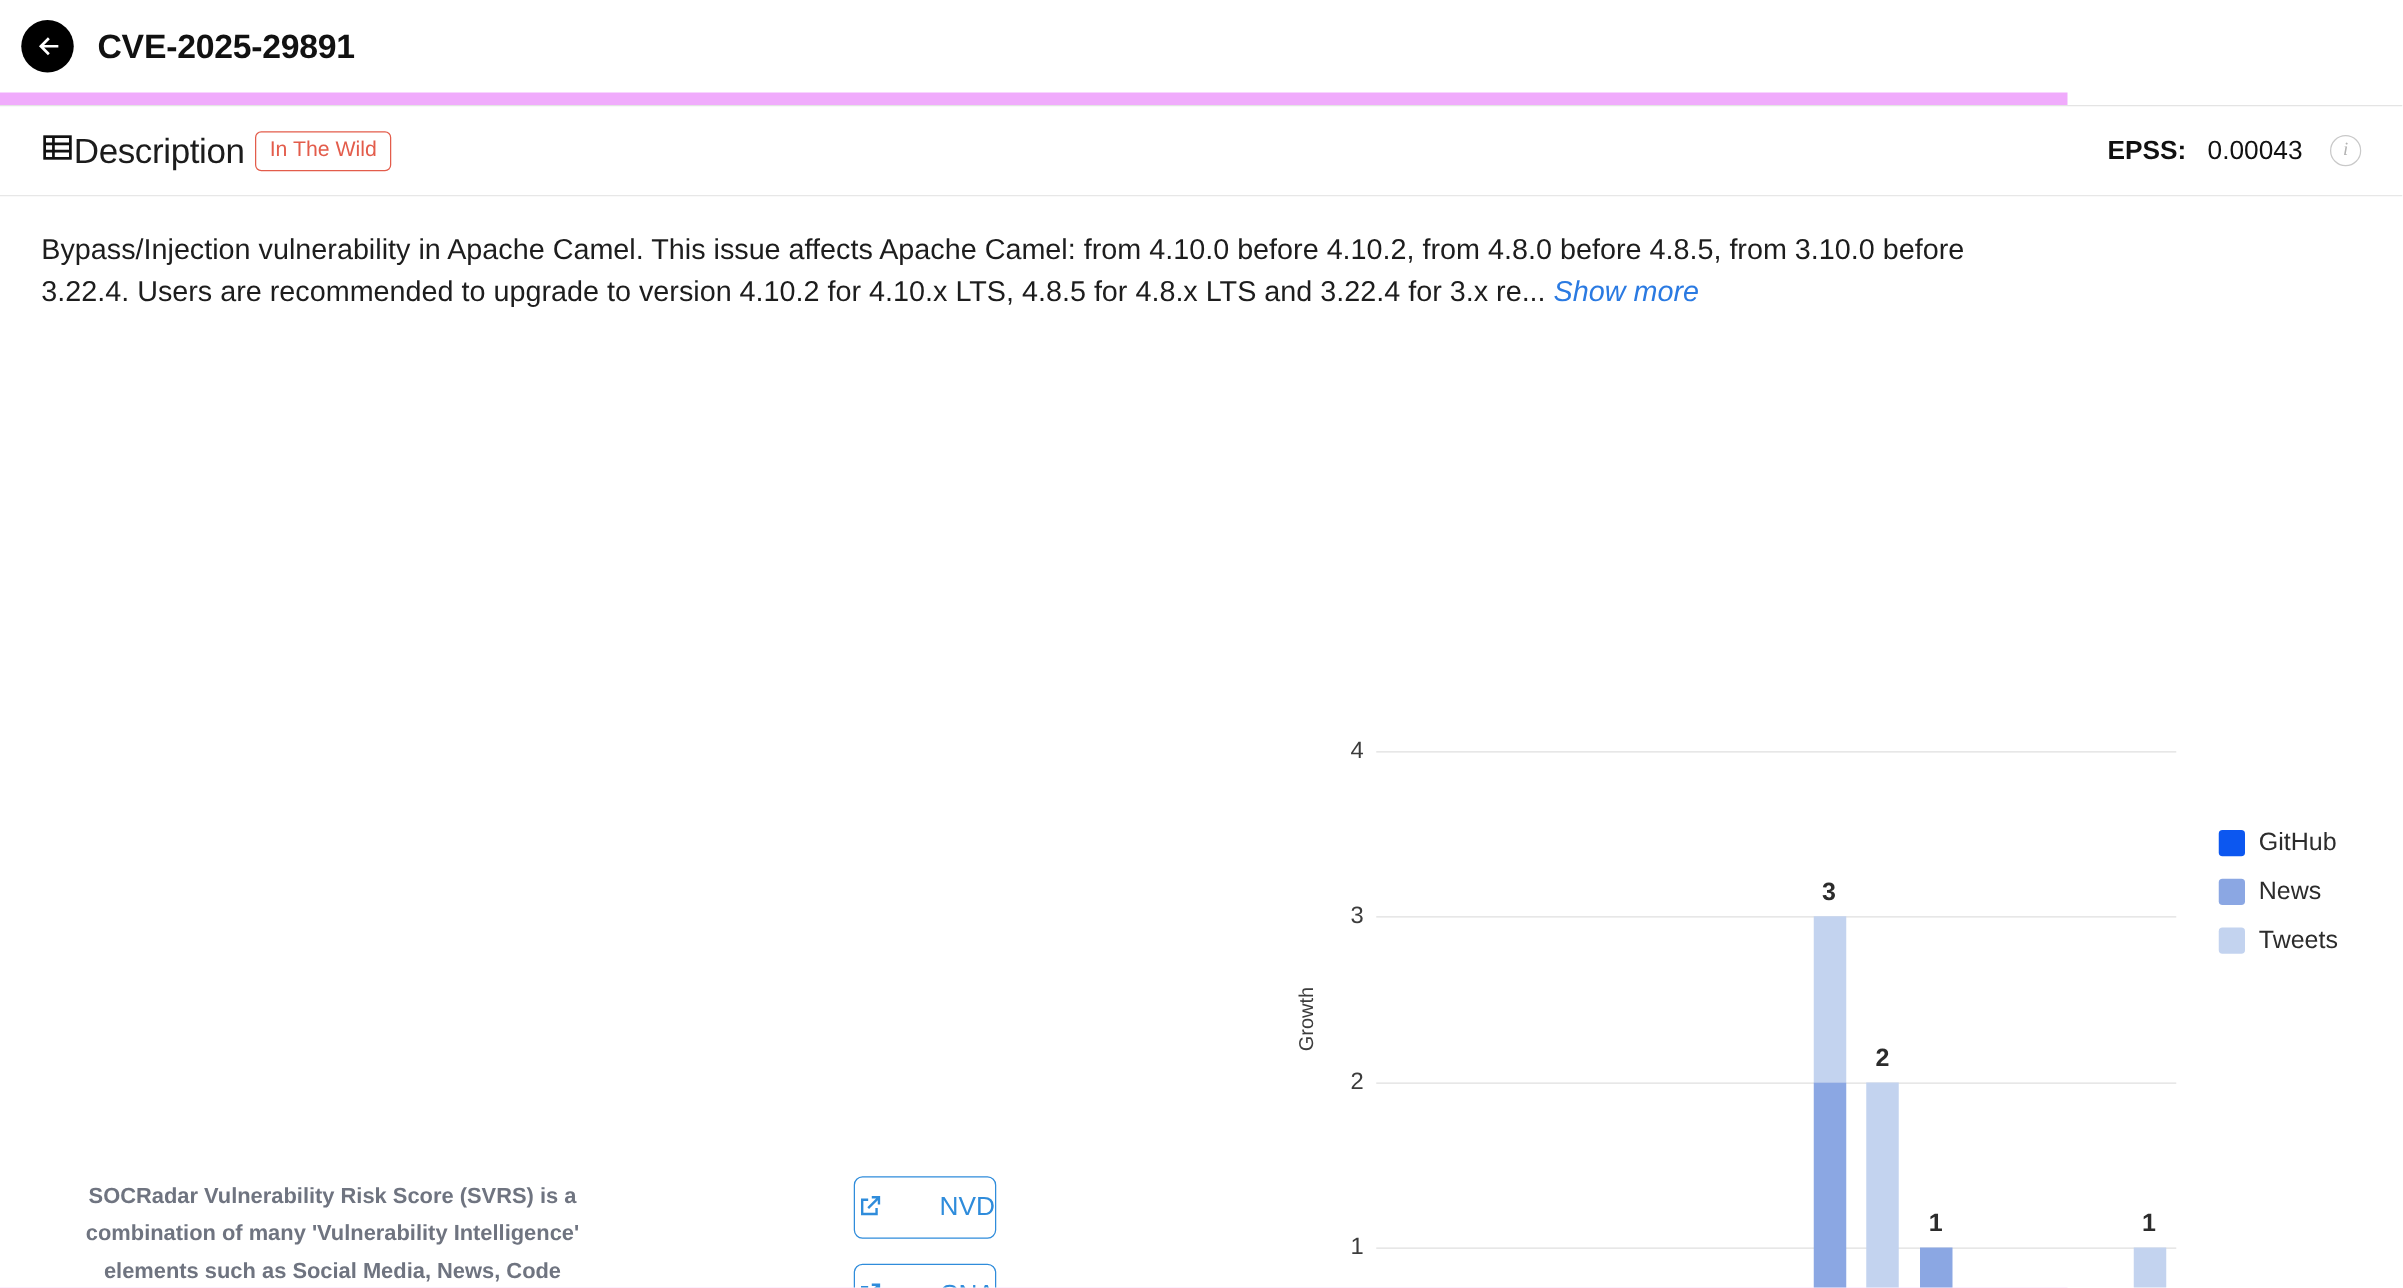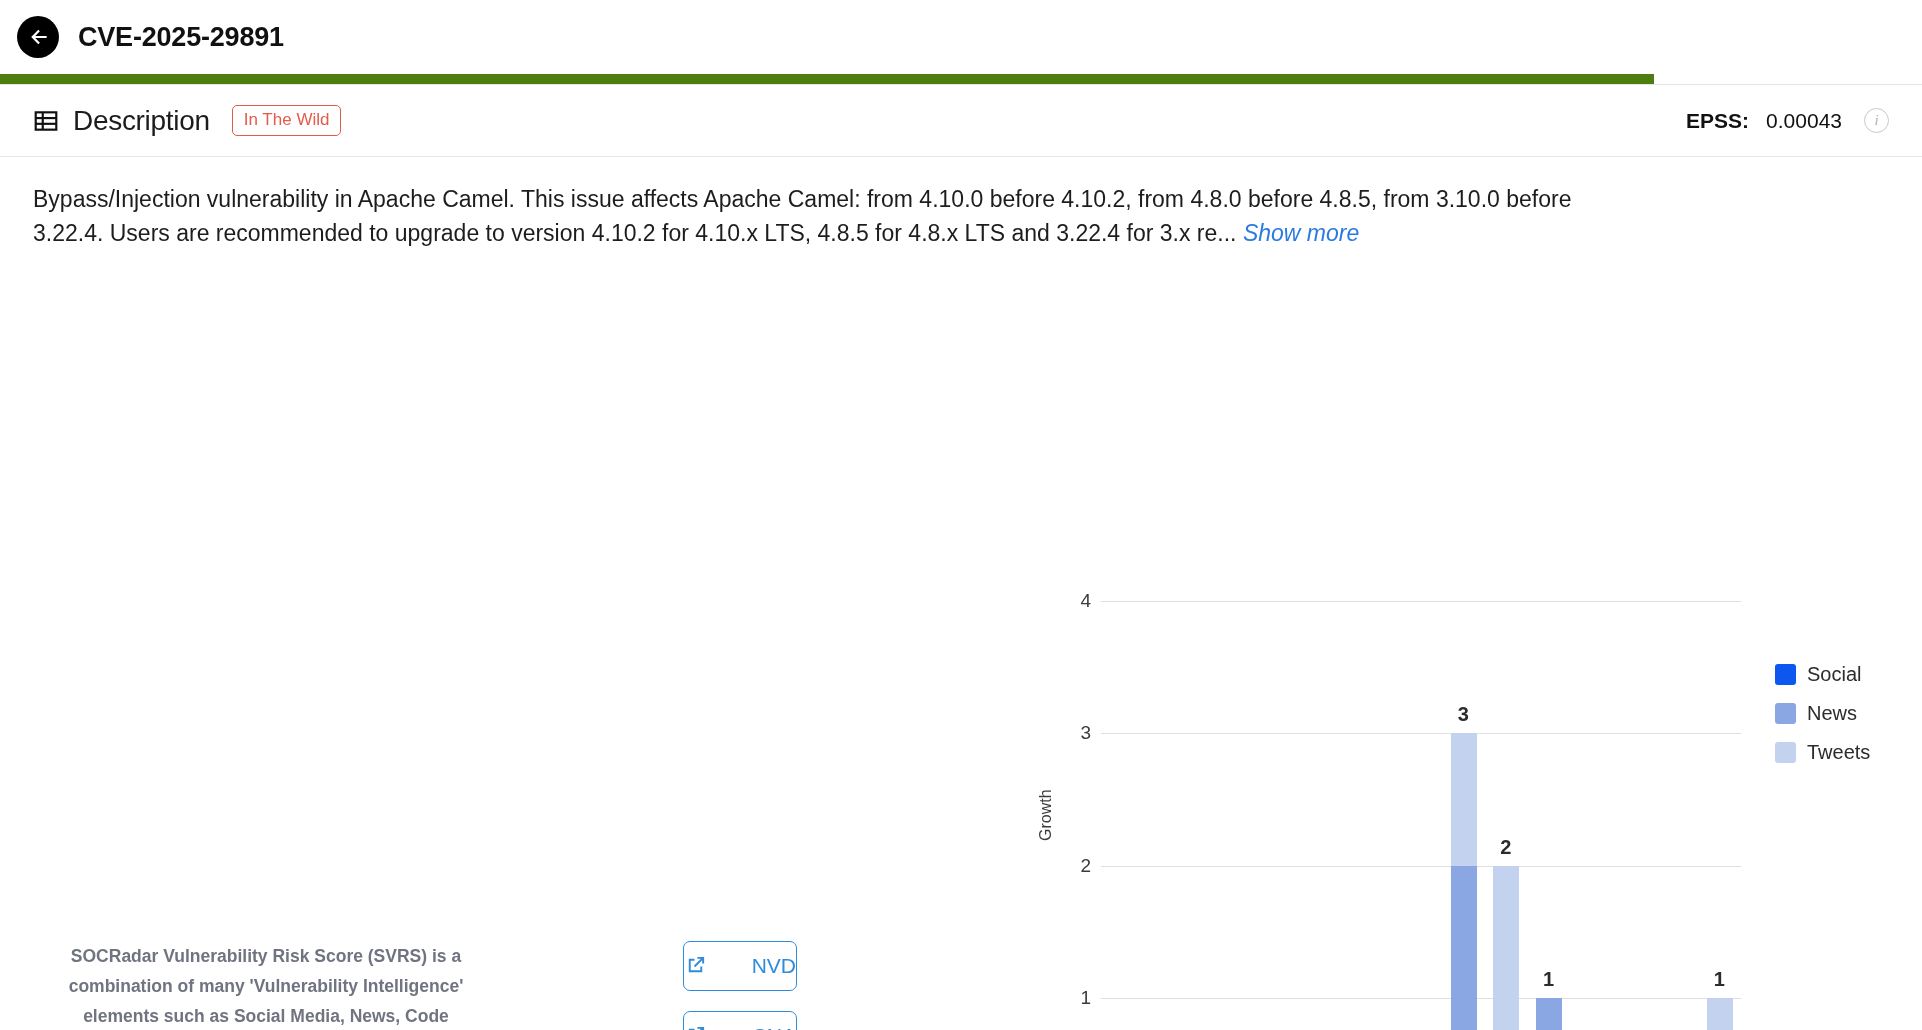--- a/index.html
+++ b/index.html
@@ -3,21 +3,21 @@
 <meta charset="utf-8">
 <style>
   * { box-sizing: border-box; margin: 0; padding: 0; }
   html, body { width: 1922px; height: 1030px; }
   body {
     font-family: "Liberation Sans", sans-serif;
     background: #ffffff;
     color: #1b1b1b;
     overflow: hidden;
   }
-  .page { position: relative; width: 1654px; height: 1030px; background: #4d7c0f; }
+  .page { position: relative; width: 1654px; height: 1030px; background: #f0abfc; }
 
   
   .topbar {
     position: absolute; top: 0; left: 0; width: 1922px; height: 74px;
     background: #ffffff; display: flex; align-items: center; padding-left: 17px;
   }
   .back-btn {
     width: 42px; height: 42px; border-radius: 50%; background: #000;
     display: flex; align-items: center; justify-content: center; cursor: pointer; flex: 0 0 auto;
   }
@@ -28,21 +28,21 @@
 
   
   .card {
     position: absolute; top: 84px; left: 0; width: 1922px; height: 946px;
     background: #ffffff; border-top: 1px solid #e4e4e4;
   }
   .card-head {
     height: 72px; display: flex; align-items: center; padding: 0 33px 0 33px;
     border-bottom: 1px solid #e7e7e7;
   }
-  .head-left { display: flex; align-items: center; gap: 14px; }
+  .head-left { display: flex; }
   .desc-icon { width: 26px; height: 26px; display: block; }
   .desc-title { font-size: 28px; color: #1c1c1c; font-weight: 400; letter-spacing: -0.3px; }
   .wild-badge {
     border: 1px solid #e35c4b; color: #e35c4b; border-radius: 5px;
     font-size: 17px; padding: 4px 11px 5px; margin-left: 8px; white-space: nowrap; cursor: pointer;
   }
   .head-right { margin-left: auto; display: flex; align-items: center; gap: 22px; }
   .epss-label { font-size: 21px; font-weight: bold; color: #111; }
   .epss-value { font-size: 21px; color: #111; margin-left: -5px; }
   .info-icon {
@@ -254,21 +254,21 @@
               <div class="bar-stack">
                 <div class="seg" style="height: 132.5px; background: rgb(195, 211, 239);"></div>
               </div>
             </div>
             <div class="bar-total" style="left: 612.667px; top: 367.5px;">1</div>
           </div>
         <div id="chart-xticks"></div>
         <div class="legend" id="chart-legend">
             <div class="legend-item">
               <span class="legend-swatch" style="background: rgb(12, 87, 240);"></span>
-              <span class="legend-text">Social</span>
+              <span class="legend-text">GitHub</span>
             </div>
             <div class="legend-item">
               <span class="legend-swatch" style="background: rgb(139, 167, 227);"></span>
               <span class="legend-text">News</span>
             </div>
             <div class="legend-item">
               <span class="legend-swatch" style="background: rgb(195, 211, 239);"></span>
               <span class="legend-text">Tweets</span>
             </div>
           </div>

